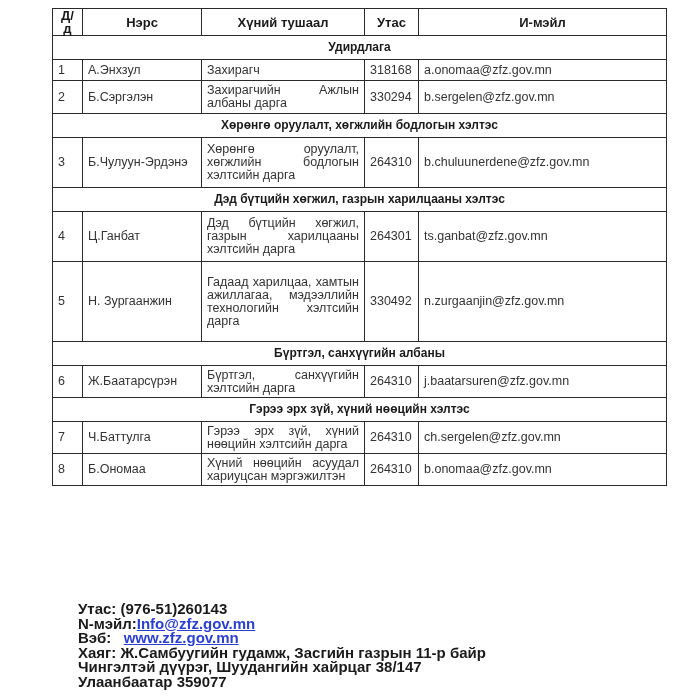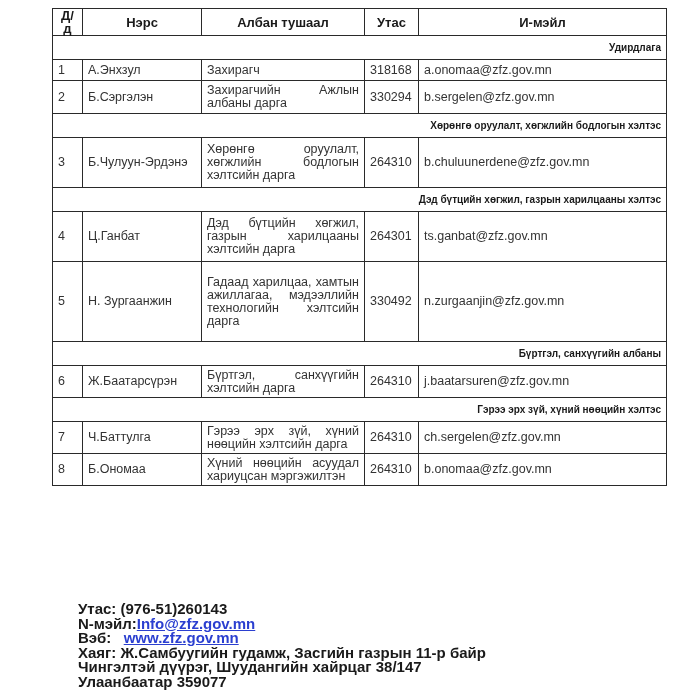--- a/index.html
+++ b/index.html
@@ -7,21 +7,21 @@
          font-family: "Liberation Sans", sans-serif; color: #1a1a1a; }
   .doc-table { position: absolute; left: 52px; top: 8px; width: 615px;
                border-collapse: collapse; table-layout: fixed; font-size: 12.5px; }
   .doc-table td, .doc-table th { border: 1px solid #2a2a2a; padding: 0 5px; vertical-align: middle; line-height: 13px; }
   .doc-table th { font-weight: bold; text-align: center; height: 26px; font-size: 13px; }
   .col-num { width: 30px; }
   .col-name { width: 119px; }
   .col-pos { width: 163px; }
   .col-phone { width: 54px; }
   .col-email { width: auto; }
-  .section-row td { text-align: right; font-weight: bold; height: 23px; font-size: 10px; }
+  .section-row td { text-align: center; font-weight: bold; height: 23px; font-size: 12px; }
   .pos-cell { text-align: justify; text-align-last: left; color: #333; }
   .data-row td { color: #333; }
   .r-h1 td { height: 20px; }
   .r-h2 td { height: 32px; }
   .r-h3 td { height: 49px; }
   .r-h5 td { height: 79px; }
   .r-h2b td { height: 31px; }
   .r-h2c td { height: 31px; }
   .footer { position: absolute; left: 78px; top: 602px; font-weight: bold; font-size: 15px; line-height: 14.5px; color: #1a1a1a; }
   .footer a { color: #2b3fd0; text-decoration: underline; }
@@ -35,21 +35,21 @@
     <col class="col-num">
       <col class="col-name">
       <col class="col-pos">
       <col class="col-phone">
       <col class="col-email">
   </colgroup>
   <thead>
     <tr>
       <th>Д/д</th>
       <th>Нэрс</th>
-      <th>Албан тушаал</th>
+      <th>Хүний тушаал</th>
       <th>Утас</th>
       <th>И-мэйл</th>
     </tr>
   </thead>
   <tbody>
     <tr class="section-row">
       <td colspan="5">Удирдлага</td>
     </tr>
     <tr class="data-row r-h1">
       <td>1</td>

